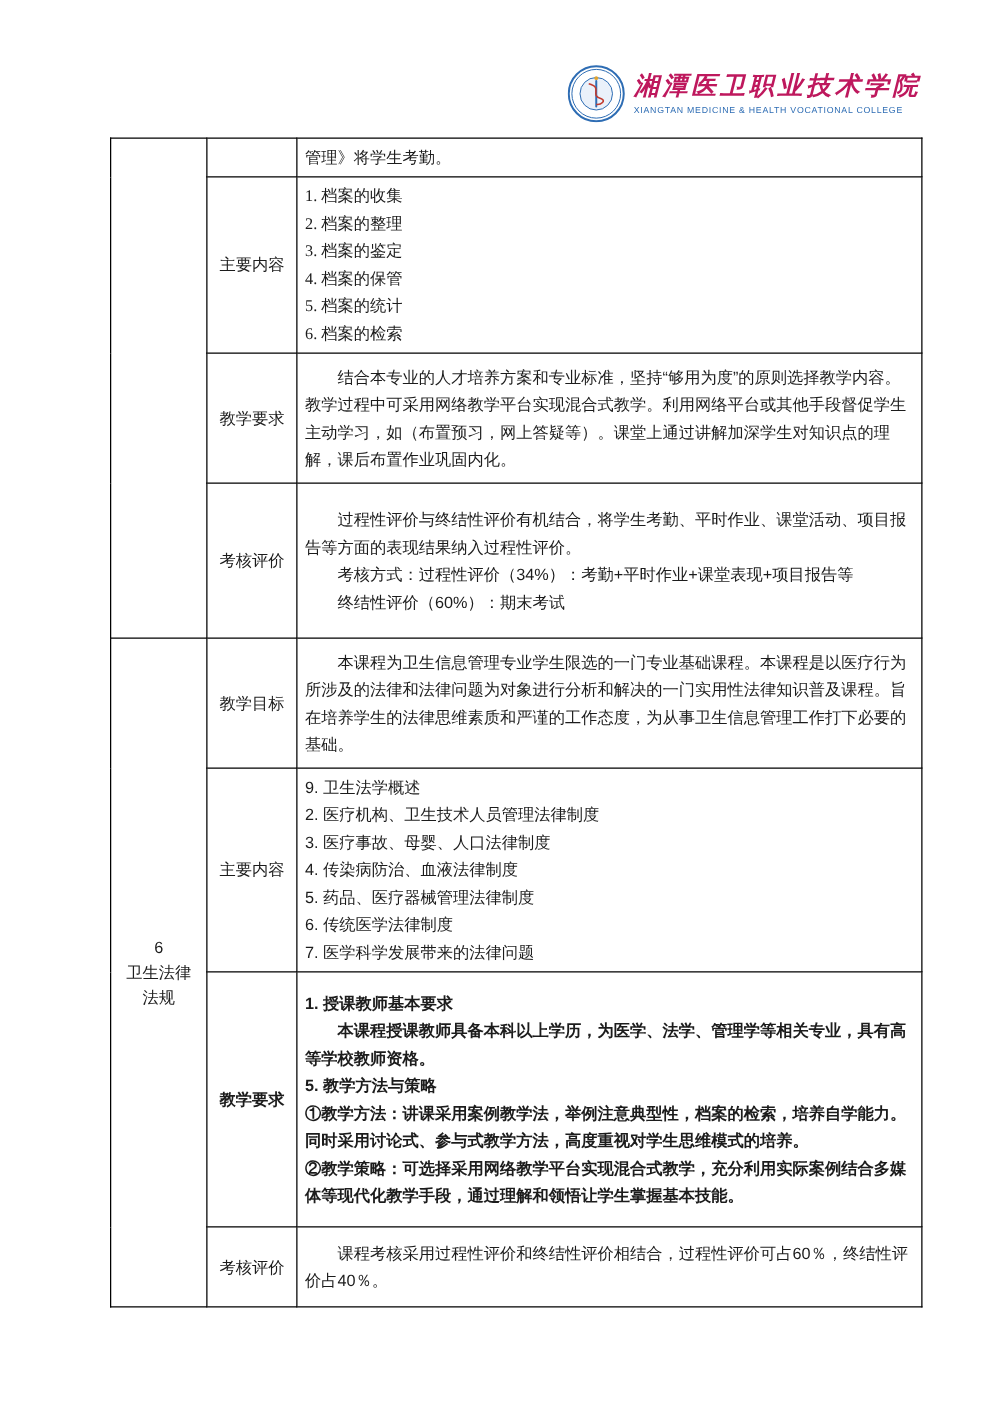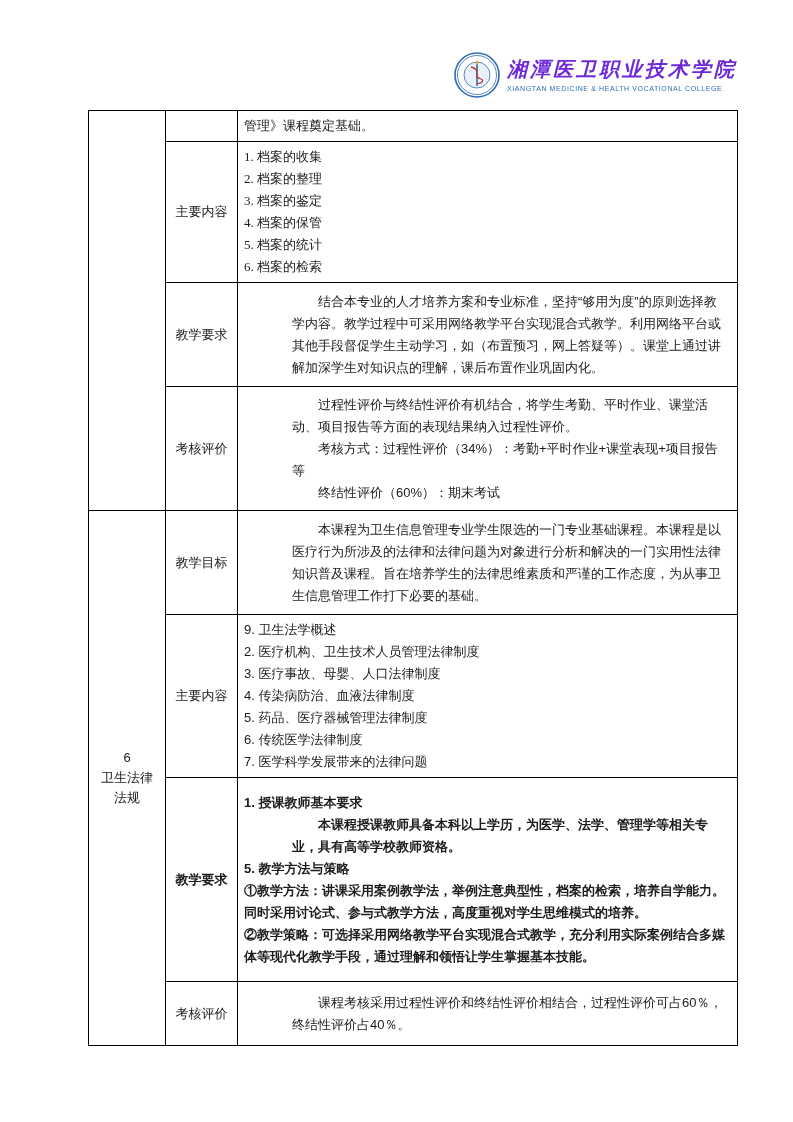--- a/index.html
+++ b/index.html
@@ -14,21 +14,21 @@
   
   .logo-row {
     position: absolute;
     top: 52px; right: 56px;
     display: flex; align-items: center; gap: 7px;
   }
   .emblem { width: 46px; height: 46px; flex: 0 0 auto; }
   .logo-text { display: flex; flex-direction: column; align-items: flex-start; }
   .logo-cn {
     font-size: 20px; line-height: 24px;
-    color: #6d28d9; font-weight: bold; font-style: italic;
+    color: #be185d; font-weight: bold; font-style: italic;
     letter-spacing: 3px; white-space: nowrap;
   }
   .logo-en {
     font-size: 7px; line-height: 9px; margin-top: 3px;
     color: #2e6db4; letter-spacing: 0.6px; white-space: nowrap;
   }
   
   table.syllabus {
     position: absolute; top: 110px; left: 88px;
     width: 649px;
@@ -40,21 +40,21 @@
     vertical-align: middle;
   }
   col.c1 { width: 77px; }
   col.c2 { width: 72px; }
   col.c3 { width: 500px; }
   .course-cell { text-align: center; }
   .course-cell div { line-height: 20px; }
   .label-cell { text-align: center; }
   .content-cell { padding: 4px 8px 4px 6px; }
   .content-cell p { text-indent: 0; }
-  .content-cell p.indent { text-indent: 2em; margin-left: 48px; }
+  .content-cell p.indent { text-indent: 2em; }
   tr.r-h30  td { height: 30px; }
   tr.r-h134 td { height: 134px; font-family: Liberation Serif, serif; }
   tr.r-h104 td { height: 104px; }
   tr.r-h124 td { height: 124px; }
   tr.r-h156 td { height: 156px; }
   tr.r-h204 td { height: 204px; font-weight: bold; }
   tr.r-h64  td { height: 64px; }
 </style>
 </head>
 <body>
@@ -81,21 +81,21 @@
       <col class="c1">
       <col class="c2">
       <col class="c3">
     </colgroup>
   <tbody>
 
     <tr class="r-h30">
       <td class="course-cell" rowspan="4"></td>
       <td class="label-cell"></td>
       <td class="content-cell">
-        <p>管理》课程奠定基础。</p>
+        <p>管理》将学生考勤。</p>
       </td>
     </tr>
     <tr class="r-h134">
       <td class="label-cell">主要内容</td>
       <td class="content-cell">
         <p>1. 档案的收集</p>
         <p>2. 档案的整理</p>
         <p>3. 档案的鉴定</p>
         <p>4. 档案的保管</p>
         <p>5. 档案的统计</p>

